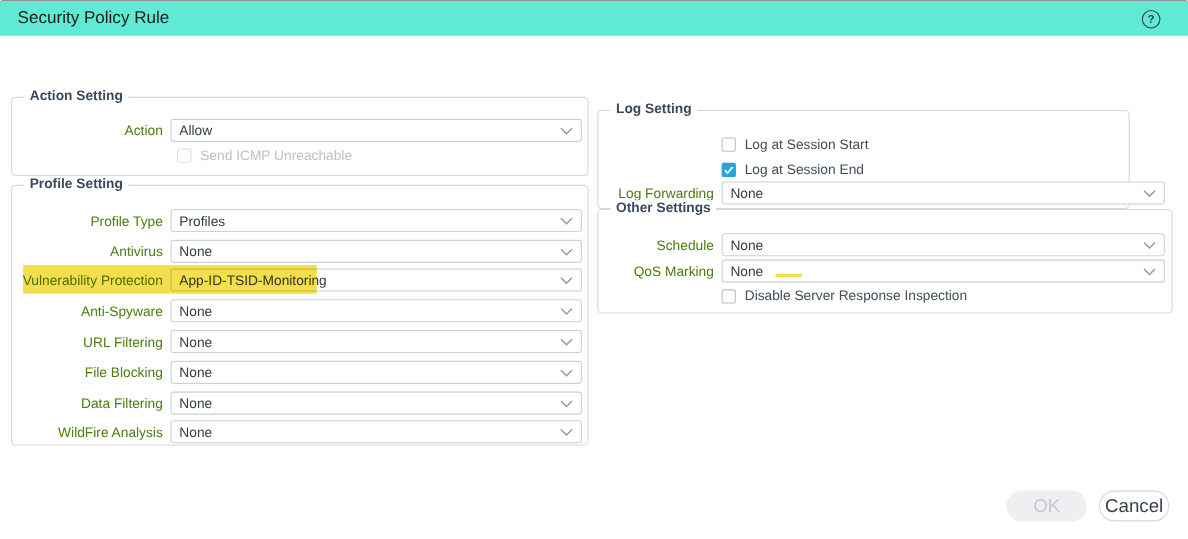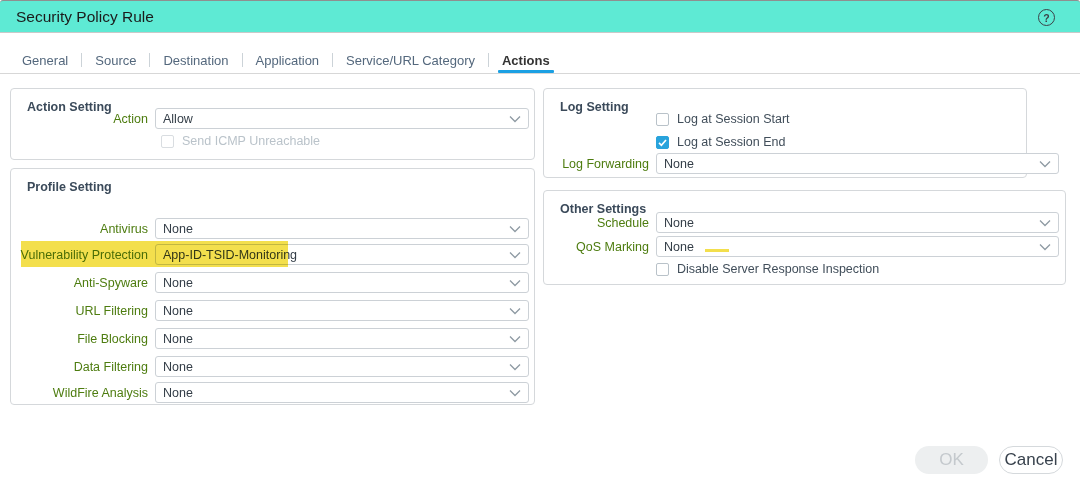--- a/index.html
+++ b/index.html
@@ -21,21 +21,21 @@
   .tab { position:relative; height:100%; display:flex; align-items:center; font-size:13px;
          color:#54687d; padding:0 2px; cursor:pointer; }
   .tab.active { color:#333; font-weight:bold; }
   .tab.active::after { content:""; position:absolute; left:-2px; right:-2px; bottom:0; height:3px;
                        background:#1ba0e3; border-radius:1px; }
   .tabdiv { width:0; height:14px; border-left:1px solid #ccd3d8; margin:0 11px; }
 
   
   .fs { position:absolute; border:1px solid #d5d8db; border-radius:4px; background:transparent; box-sizing:border-box; }
   .fs-legend { position:absolute; top:-9px; left:11px; background:#fff; padding:0 5px;
-               font-size:12.5px; font-weight:bold; color:#3b4a5a; white-space:nowrap;margin-top:20px; }
+               font-size:12.5px; font-weight:bold; color:#3b4a5a; white-space:nowrap; }
 
   
   .row { position:absolute; display:flex; align-items:center; height:21px; }
   .lbl { flex:0 0 auto; text-align:right; font-size:12.5px; color:#4d7c0f; padding-right:7px; box-sizing:border-box; white-space:nowrap; }
   .select { flex:1; height:21px; border:1px solid #ccd1d6; border-radius:3px; background:#fff;
             display:flex; align-items:center; justify-content:space-between; padding:0 7px;
             box-sizing:border-box; font-size:12.5px; color:#333d47; cursor:pointer; position:relative; }
   .select .val { white-space:nowrap; overflow:hidden; }
   .chev { flex:0 0 auto; display:flex; align-items:center; margin-left:6px; }
 
@@ -60,33 +60,20 @@
 </head>
 <body>
 
 <div class="dialog">
 
   <div class="titlebar">
     <span class="title">Security Policy Rule</span>
     <span class="help">?</span>
   </div>
 
-  <div class="tabs">
-    <span class="tab">General</span>
-    <span class="tabdiv"></span>
-    <span class="tab">Source</span>
-    <span class="tabdiv"></span>
-    <span class="tab">Destination</span>
-    <span class="tabdiv"></span>
-    <span class="tab">Application</span>
-    <span class="tabdiv"></span>
-    <span class="tab">Service/URL Category</span>
-    <span class="tabdiv"></span>
-    <span class="tab active">Actions</span>
-  </div>
 
   <div class="fs" style="left:10px; top:88px; width:525px; height:72px;">
     <span class="fs-legend">Action Setting</span>
     <div class="row" style="left:6px; top:19px; width:512px;">
       <span class="lbl" style="width:138px;">Action</span>
       <div class="select">
         <span class="val">Allow</span>
         <span class="chev">
           <svg width="12" height="8" viewBox="0 0 12 8">
               <polyline points="1,1.5 6,6.5 11,1.5" fill="none" stroke="#8e9aa3" stroke-width="1.3"></polyline>
@@ -96,20 +83,31 @@
     </div>
     <div class="cbrow disabled" style="left:150px; top:45px;">
       <span class="cb"></span>
       <span class="cbl">Send ICMP Unreachable</span>
     </div>
   </div>
 
   <div class="fs" style="left:10px; top:168px; width:525px; height:237px;">
     <span class="fs-legend">Profile Setting</span>
 
+    <div class="row" style="left:6px; top:21px; width:512px;">
+      <span class="lbl" style="width:138px;">Profile Type</span>
+      <div class="select">
+        <span class="val">Profiles</span>
+        <span class="chev">
+            <svg width="12" height="8" viewBox="0 0 12 8">
+              <polyline points="1,1.5 6,6.5 11,1.5" fill="none" stroke="#8e9aa3" stroke-width="1.3"></polyline>
+            </svg>
+          </span>
+      </div>
+    </div>
 
     <div class="row" style="left:6px; top:49px; width:512px;">
       <span class="lbl" style="width:138px;">Antivirus</span>
       <div class="select">
         <span class="val">None</span>
         <span class="chev">
             <svg width="12" height="8" viewBox="0 0 12 8">
               <polyline points="1,1.5 6,6.5 11,1.5" fill="none" stroke="#8e9aa3" stroke-width="1.3"></polyline>
             </svg>
           </span>
@@ -183,21 +181,21 @@
         <span class="val">None</span>
         <span class="chev">
             <svg width="12" height="8" viewBox="0 0 12 8">
               <polyline points="1,1.5 6,6.5 11,1.5" fill="none" stroke="#8e9aa3" stroke-width="1.3"></polyline>
             </svg>
           </span>
       </div>
     </div>
   </div>
 
-  <div class="fs" style="left:543px; top:88px; width:484px; height:90px;">
+  <div class="fs" style="left:543px; top:100px; width:484px; height:90px;">
     <span class="fs-legend">Log Setting</span>
 
     <div class="cbrow" style="left:112px; top:23px;">
       <span class="cb"></span>
       <span class="cbl">Log at Session Start</span>
     </div>
 
     <div class="cbrow" style="left:112px; top:46px;">
       <span class="cb checked">
         <svg width="11" height="11" viewBox="0 0 12 12">

